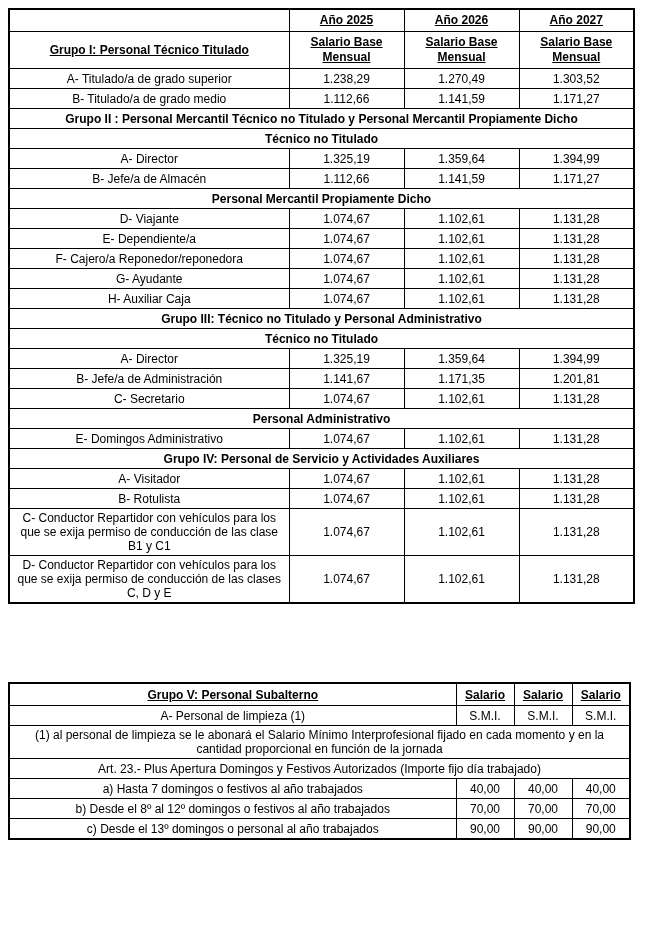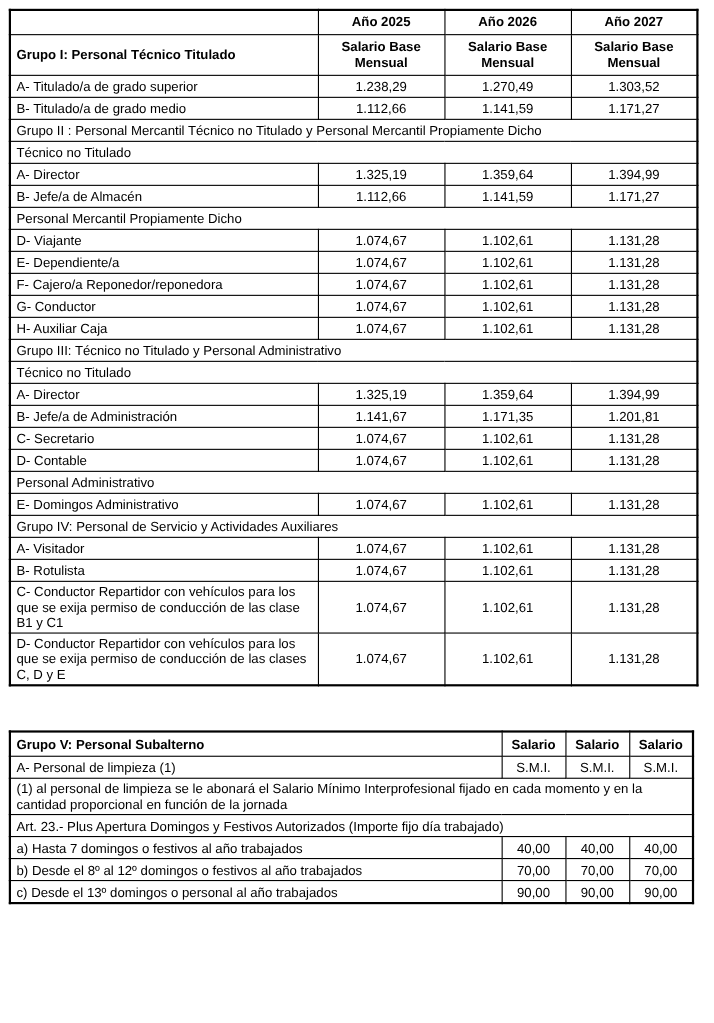--- a/index.html
+++ b/index.html
@@ -12,34 +12,34 @@
     overflow:hidden;
   }
   table{
     border-collapse:collapse;
     table-layout:fixed;
     position:absolute;
     left:8px;
     border:2px solid #000;
   }
   #salary-table{top:8px;width:625px;}
-  #subaltern-table{top:664px;width:621px;border-radius:11px;}
+  #subaltern-table{top:682px;width:621px;border-radius:11px;}
   td{
     border:1px solid #000;
     padding:2px 5px;
     font-size:12px;
     line-height:14px;
     vertical-align:middle;
     height:15px;
     word-wrap:break-word;
   }
-  td.label{text-align:left;}
+  td.label{text-align:center;}
   td.value{text-align:center;padding:2px 2px;}
-  tr.head td{font-weight:bold;}
-  tr.section td{font-weight:normal;margin-left:15px;}
+  tr.head td{font-weight:bold;text-decoration:underline;}
+  tr.section td{font-weight:bold;margin-left:15px;}
   tr.note td{font-weight:normal;}
   #salary-table tr.head td.value{line-height:15px;padding-top:3px;padding-bottom:3px;}
   #subaltern-table tr.head td.value{white-space:nowrap;padding:2px 1px;}
   #subaltern-table tr.head td.label{padding-top:3px;padding-bottom:3px;}
 </style>
 </head>
 <body>
 
 <div class="page">
 
@@ -108,21 +108,21 @@
           <td class="value">1.102,61</td>
           <td class="value">1.131,28</td>
         </tr>
         <tr class="data">
           <td class="label">F- Cajero/a Reponedor/reponedora</td>
           <td class="value">1.074,67</td>
           <td class="value">1.102,61</td>
           <td class="value">1.131,28</td>
         </tr>
         <tr class="data">
-          <td class="label">G- Conductor</td>
+          <td class="label">G- Ayudante</td>
           <td class="value">1.074,67</td>
           <td class="value">1.102,61</td>
           <td class="value">1.131,28</td>
         </tr>
         <tr class="data">
           <td class="label">H- Auxiliar Caja</td>
           <td class="value">1.074,67</td>
           <td class="value">1.102,61</td>
           <td class="value">1.131,28</td>
         </tr>
@@ -139,26 +139,20 @@
           <td class="value">1.394,99</td>
         </tr>
         <tr class="data">
           <td class="label">B- Jefe/a de Administración</td>
           <td class="value">1.141,67</td>
           <td class="value">1.171,35</td>
           <td class="value">1.201,81</td>
         </tr>
         <tr class="data">
           <td class="label">C- Secretario</td>
-          <td class="value">1.074,67</td>
-          <td class="value">1.102,61</td>
-          <td class="value">1.131,28</td>
-        </tr>
-        <tr class="data">
-          <td class="label">D- Contable</td>
           <td class="value">1.074,67</td>
           <td class="value">1.102,61</td>
           <td class="value">1.131,28</td>
         </tr>
         <tr class="section">
           <td class="label" colspan="4">Personal Administrativo</td>
         </tr>
         <tr class="data">
           <td class="label">E- Domingos Administrativo</td>
           <td class="value">1.074,67</td>

